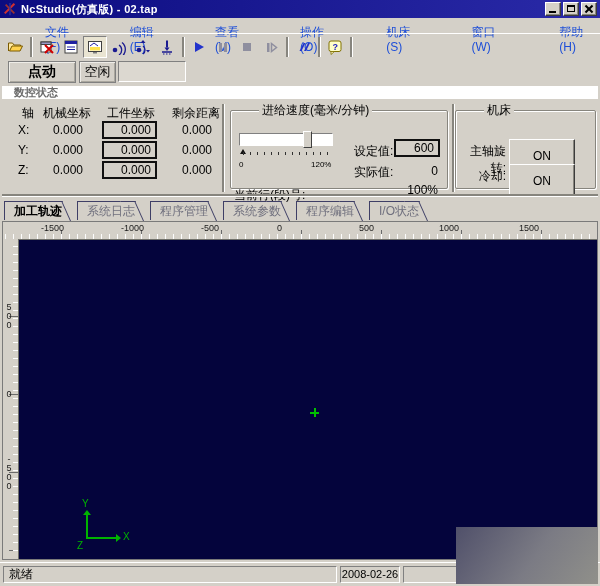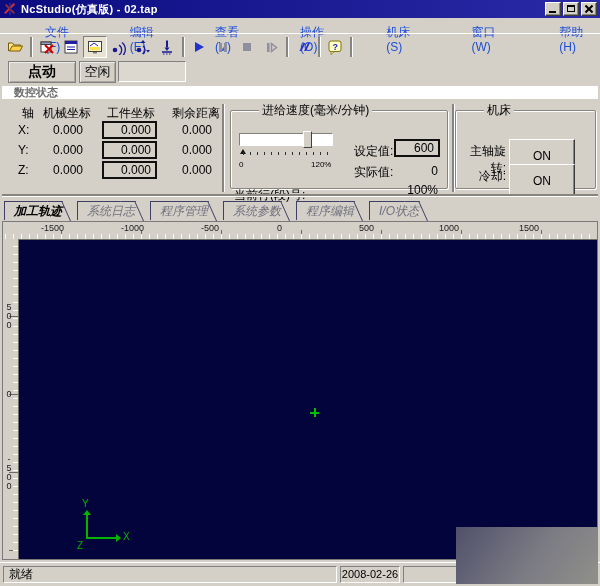--- a/index.html
+++ b/index.html
@@ -71,21 +71,21 @@
     border-left:3px solid transparent; border-right:3px solid transparent; border-bottom:5px solid #101010; }
   .tiny { position:absolute; font-size:8px; color:#000; }
   .onbtn { position:absolute; width:66px; height:33px; background:#d4d0c8; font-size:12px;
     border:1px solid; border-color:#fff #3c3c3c #3c3c3c #fff; box-shadow:inset -1px -1px 0 #87857e;
     display:flex; align-items:center; justify-content:center; }
 
   
   #tabs { left:4px; top:201px; height:20px; display:flex; }
   .tab { position:relative; height:19px; line-height:18px; padding:0 1px 16px 9px; background:#d4d0c8;
     border-top:1px solid #3f3f66; border-left:1px solid #3f3f66; margin-right:14px;
-    font-size:12px; color:#70707e; white-space:nowrap;font-style:italic; }
+    font-size:12px; color:#70707e; white-space:nowrap; }
   .tab::after { content:""; position:absolute; top:-1px; right:-8px; width:14px; height:19px; background:#d4d0c8;
     border-top:1px solid #3f3f66; border-right:1px solid #3f3f66; transform:skewX(24deg); transform-origin:0 100%; }
   .tab span { position:relative; z-index:1; }
   .tab.active { color:#000; font-weight:bold; }
 
   
   #plotwrap { left:2px; top:221px; width:596px; height:339px; border:1px solid #7a7a7a; background:#d4d0c8; }
   #hruler { position:absolute; left:0; top:0; width:594px; height:17px; background:#d4d0c8;
     background-image:
       repeating-linear-gradient(90deg,#fcfcfc 0 1px,transparent 1px 8px),

